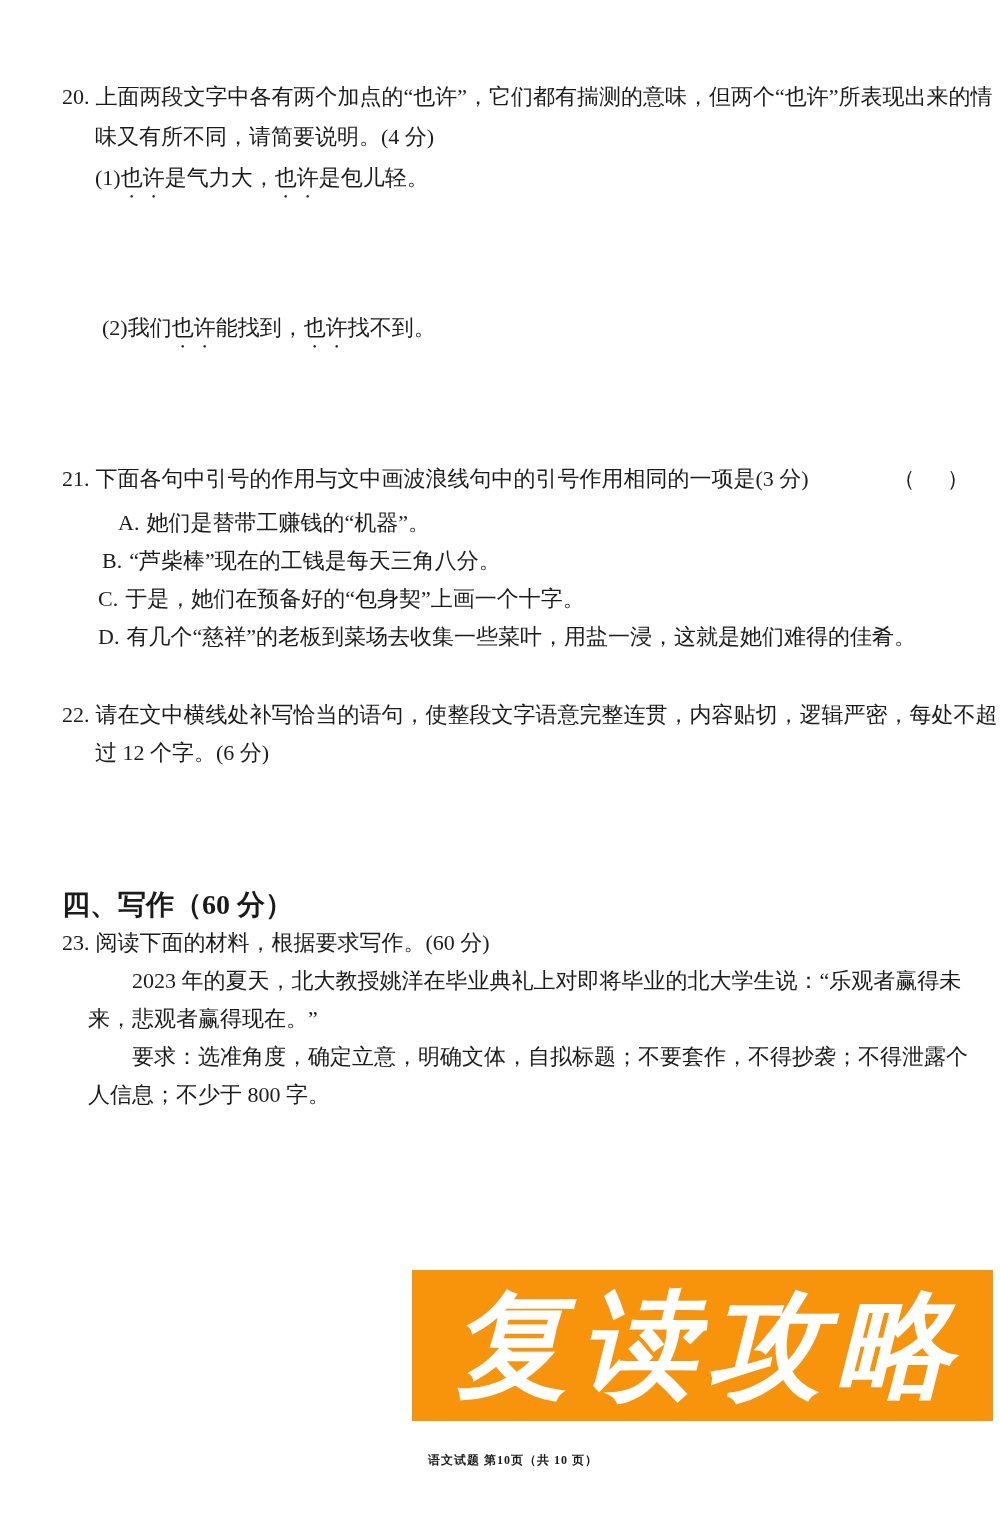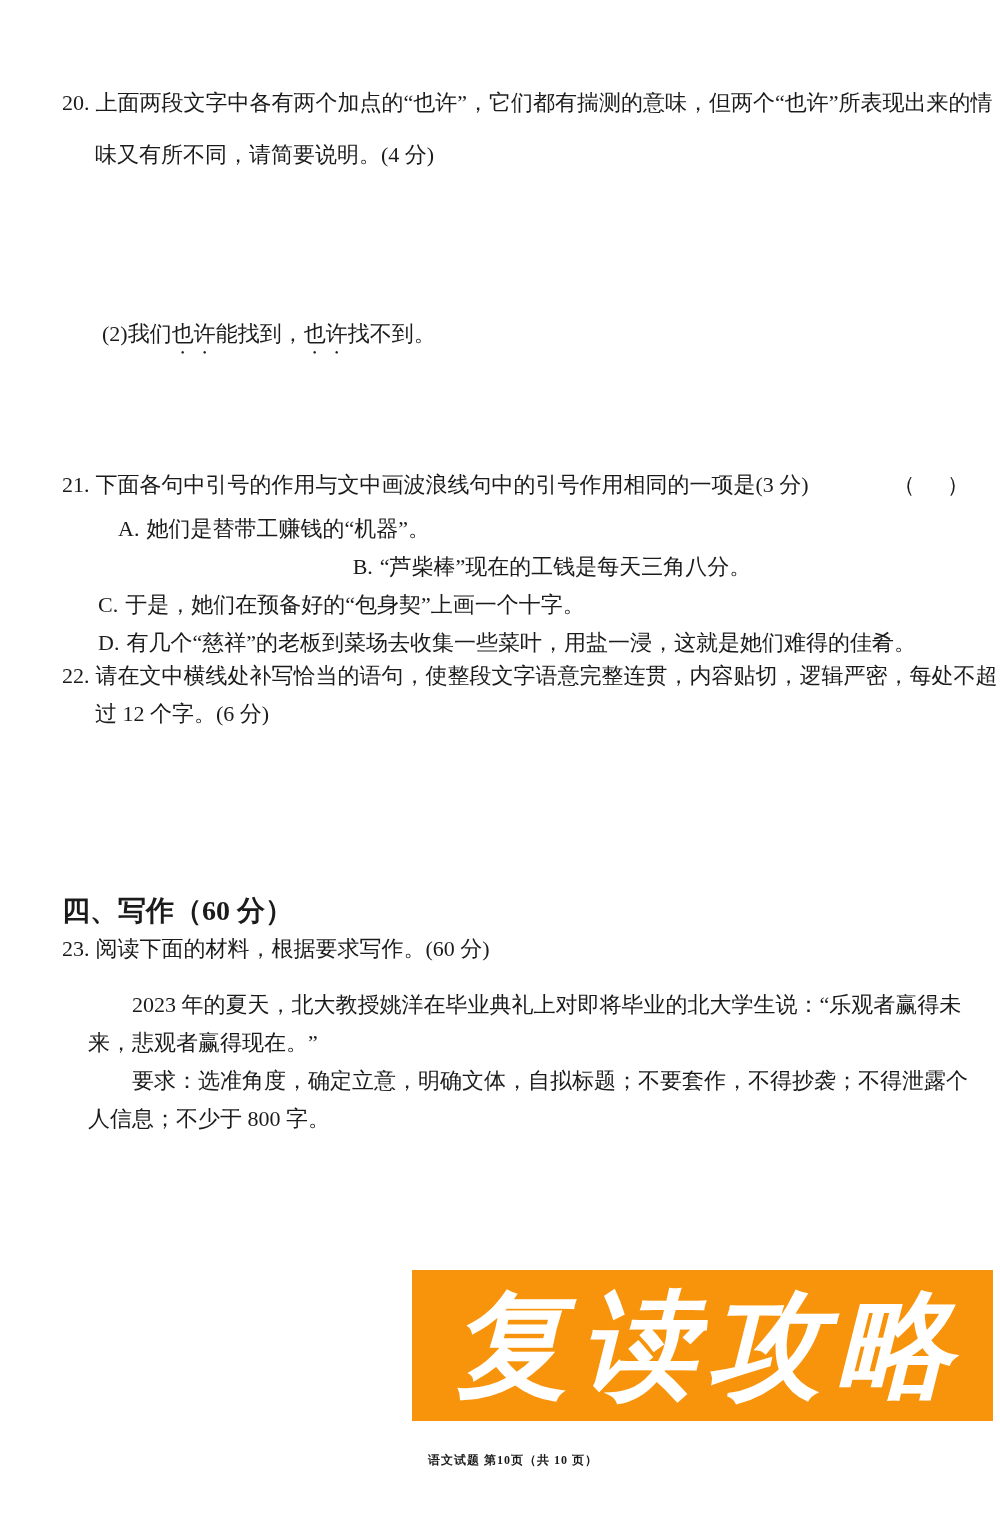--- a/index.html
+++ b/index.html
@@ -6,47 +6,47 @@
   body {
     width: 1000px; height: 1533px;
     background: #ffffff;
     font-family: "Liberation Serif", "DejaVu Serif", serif;
     color: #1b1b1b;
     position: relative;
     overflow: hidden;
   }
   .page { position: absolute; inset: 0; width: 1000px; height: 1533px; }
 
-  .block { position: absolute; font-size: 22px; line-height: 52px; }
+  .block { position: absolute; font-size: 22px; line-height: 40px; }
 
   
   .hang { padding-left: 33px; text-indent: -33px; }
   .qnum { margin-right: 6px; }
 
   .q20   { top: 77px;  left: 62px; width: 905px; }
   .sub1  { top: 158px; left: 95px; width: 870px; }
   .sub2  { top: 308px; left: 102px; width: 870px; }
 
   .q21      { top: 459px; left: 62px; width: 810px; }
   .brackets { top: 459px; left: 893px; width: 100px; }
   .bracket-close { margin-left: 32px; }
 
   .optA { top: 503px; left: 98px; width: 880px; margin-left: 20px; }
-  .optB { top: 541px; left: 112px; width: 880px; text-align: center; }
+  .optB { top: 541px; left: 102px; width: 880px; }
   .optC { top: 579px; left: 98px; width: 880px; }
   .optD { top: 617px; left: 98px; width: 880px; }
   .opt-label { margin-right: 7px; }
 
-  .q22 { top: 657px; left: 62px; width: 905px; line-height: 38px; }
+  .q22 { top: 696px; left: 62px; width: 905px; line-height: 38px; }
 
   .sec4 { top: 885px; left: 62px; width: 500px; font-size: 28px; font-weight: bold; }
 
   .q23stem { top: 923px; left: 62px; width: 905px; }
 
-  .q23paras { top: 962px; left: 88px; width: 880px; line-height: 38px; margin-top: 24px; }
+  .q23paras { top: 962px; left: 88px; width: 880px; line-height: 38px; }
   .q23paras p { margin: 0; text-indent: 2em; }
 
   
   .emph {
     -webkit-text-emphasis: filled dot;
     -webkit-text-emphasis-position: under right;
     text-emphasis: filled dot;
     text-emphasis-position: under right;
   }
 
@@ -76,20 +76,21 @@
 </style>
 </head>
 <body>
 
 <div class="page">
 
   <div class="block q20 hang">
     <span class="qnum">20.</span><span>上面两段文字中各有两个加点的“也许”，它们都有揣测的意味，但两个“也许”所表现出来的情味又有所不同，请简要说明。(4 分)</span>
   </div>
 
+  <div class="block sub1"><span>(1)</span><span class="emph">也许</span><span>是气力大，</span><span class="emph">也许</span><span>是包儿轻。</span></div>
 
   <div class="block sub2"><span>(2)我们</span><span class="emph">也许</span><span>能找到，</span><span class="emph">也许</span><span>找不到。</span></div>
 
   <div class="block q21 hang">
     <span class="qnum">21.</span><span>下面各句中引号的作用与文中画波浪线句中的引号作用相同的一项是(3 分)</span>
   </div>
 
   <div class="block brackets">
     <span>（</span><span class="bracket-close">）</span>
   </div>

